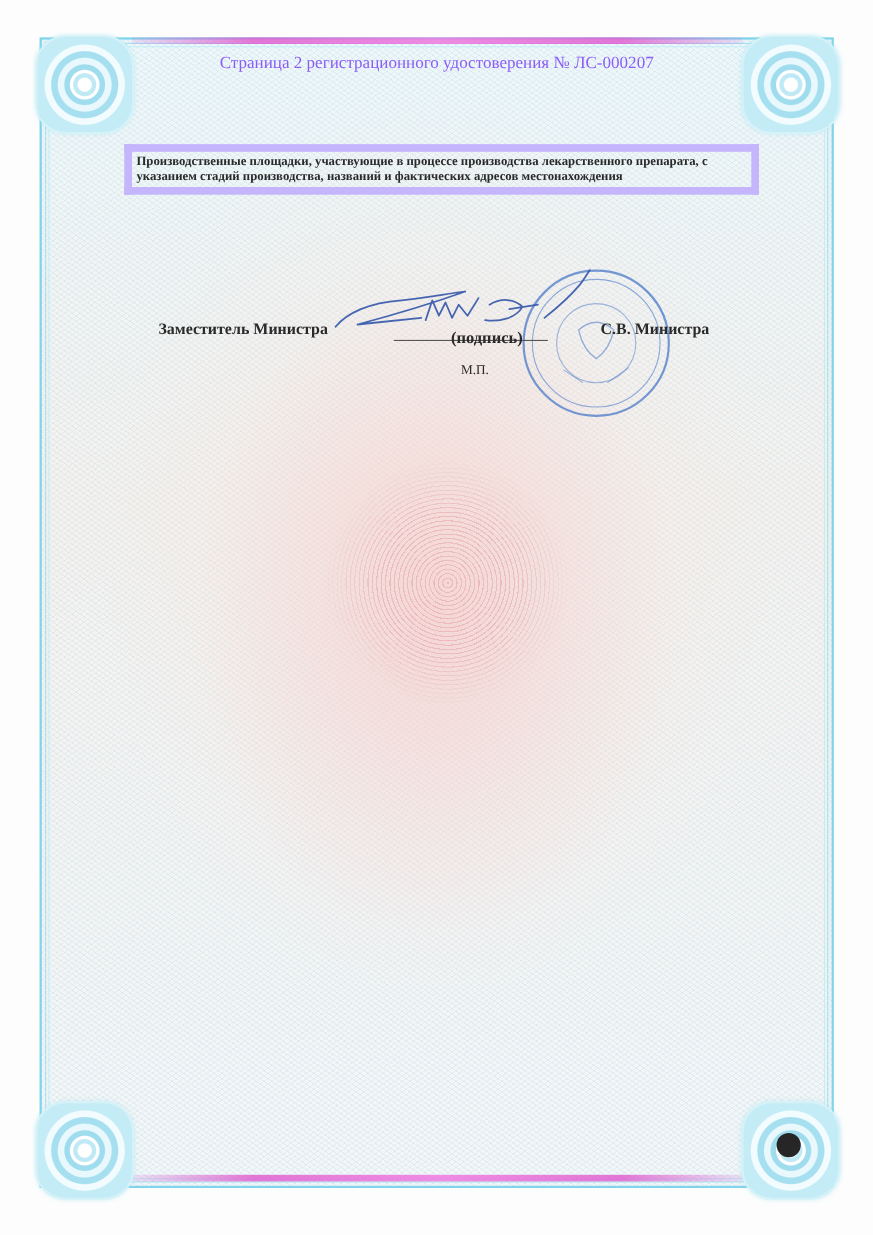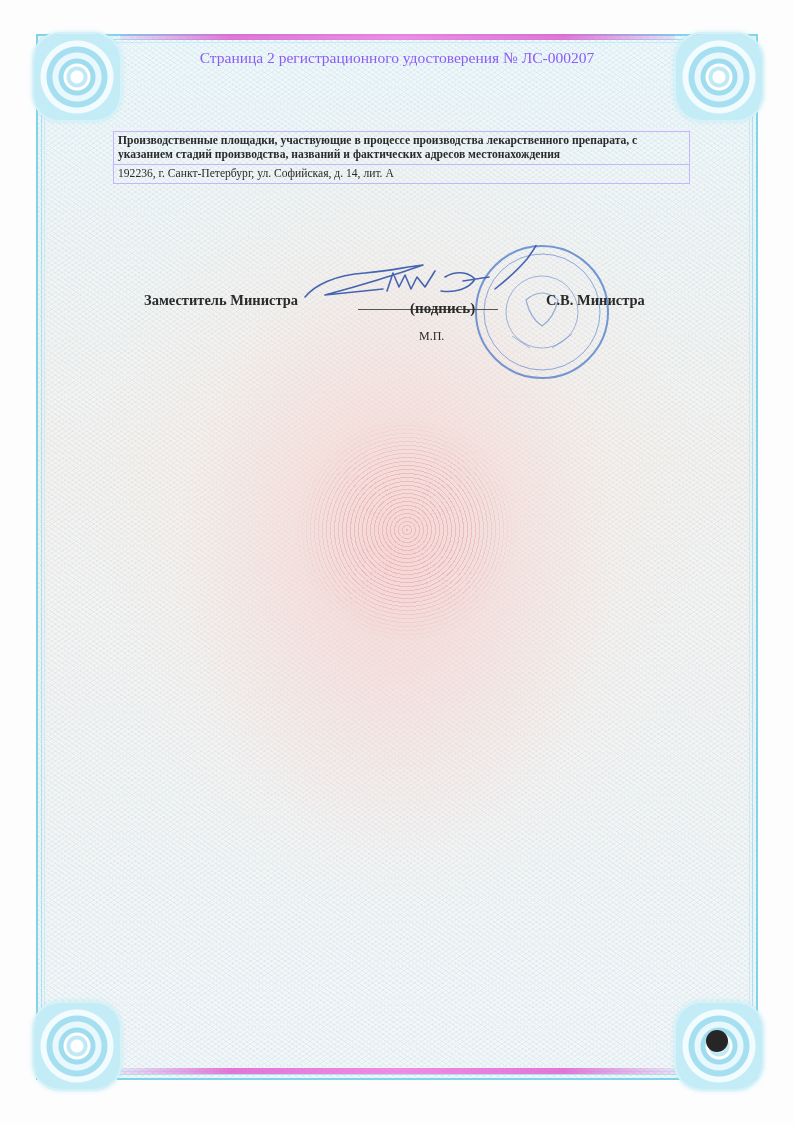--- a/index.html
+++ b/index.html
@@ -59,21 +59,21 @@
       mask: radial-gradient(circle, #000 40%, transparent 72%);
     }
     .page-header {
       position: absolute; left: 0; top: 49px; width: 794px; text-align: center;
       font-size: 15.5px; color: #8b5cf6;
     }
     table.sites {
       position: absolute; left: 113px; top: 131px; width: 577px;
       border-collapse: collapse; font-size: 11.6px; line-height: 14px;
     }
-    table.sites td { border: 1px solid #c4b5fd; padding: 2px 4px 2px 4px; vertical-align: top; }
+    table.sites td { border: 7px solid #c4b5fd; padding: 2px 4px 2px 4px; vertical-align: top; }
     td.head { font-weight: bold; padding-bottom: 1px; }
     td.italic { font-style: italic; width: 317px; }
     .signer-title {
       position: absolute; left: 112px; top: 292px; font-weight: bold; font-size: 14.5px; margin-left: 32px;
     }
     .signer-name {
       position: absolute; left: 546px; top: 292px; font-weight: bold; font-size: 14.5px;
     }
     .sig-line {
       position: absolute; left: 358px; top: 309px; width: 140px; border-top: 1px solid #555;
@@ -104,23 +104,20 @@
 <div class="rosette br"></div>
 <div class="hole"></div>
 
 <div class="page-header">Страница 2 регистрационного удостоверения № ЛС-000207</div>
 
 <table class="sites">
   <tbody>
       <tr>
     <td class="head" colspan="2">Производственные площадки, участвующие в процессе производства лекарственного препарата, с указанием стадий производства, названий и фактических адресов местонахождения</td>
   </tr>
-  <tr>
-    <td colspan="2">192236, г. Санкт-Петербург, ул. Софийская, д. 14, лит. А</td>
-  </tr>
 </tbody>
   </table>
 
 <svg class="stamp" viewBox="0 0 160 150">
   <circle cx="90" cy="72" r="66" fill="none" stroke="#4a78c8" stroke-width="2" opacity="0.75"></circle>
   <circle cx="90" cy="72" r="58" fill="none" stroke="#4a78c8" stroke-width="1" opacity="0.6"></circle>
   <circle cx="90" cy="72" r="36" fill="none" stroke="#4a78c8" stroke-width="1" opacity="0.5"></circle>
   <path d="M74 60 q16 -14 32 0 q-4 18 -16 26 q-12 -8 -16 -26z" fill="none" stroke="#4a78c8" stroke-width="1.2" opacity="0.55"></path>
   <path d="M60 96 l18 12 M100 108 l20 -14" stroke="#4a78c8" stroke-width="1" opacity="0.5"></path>
 </svg>

